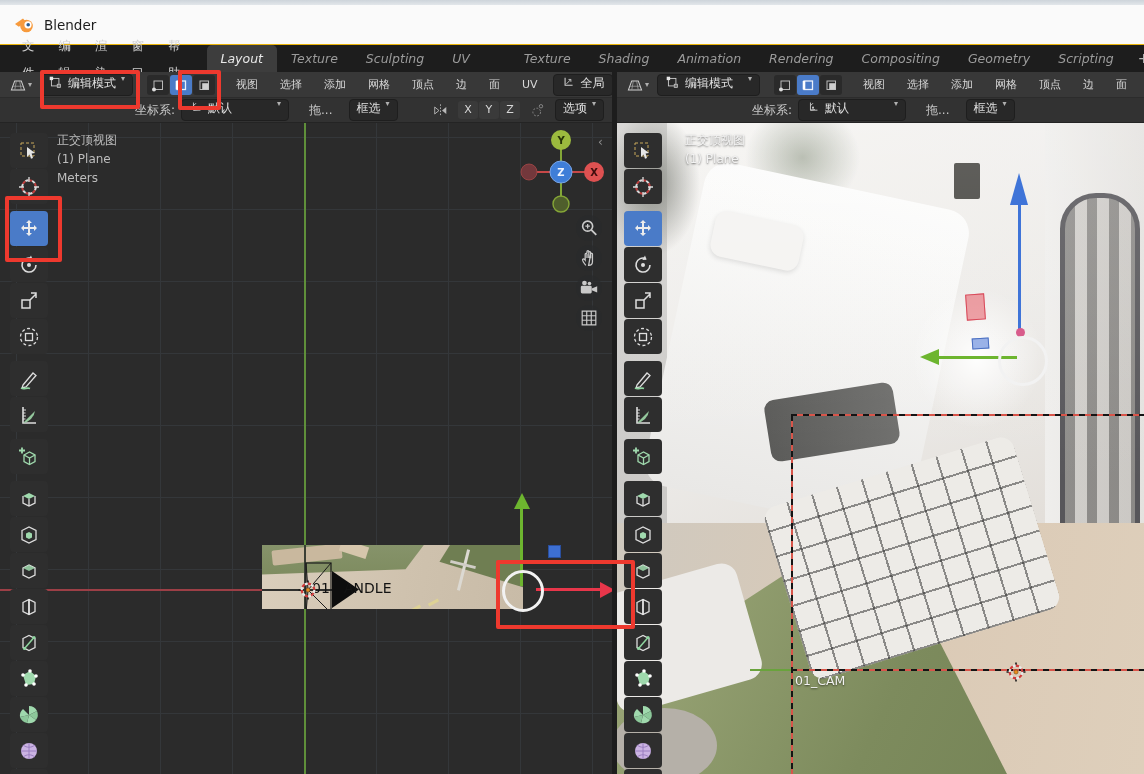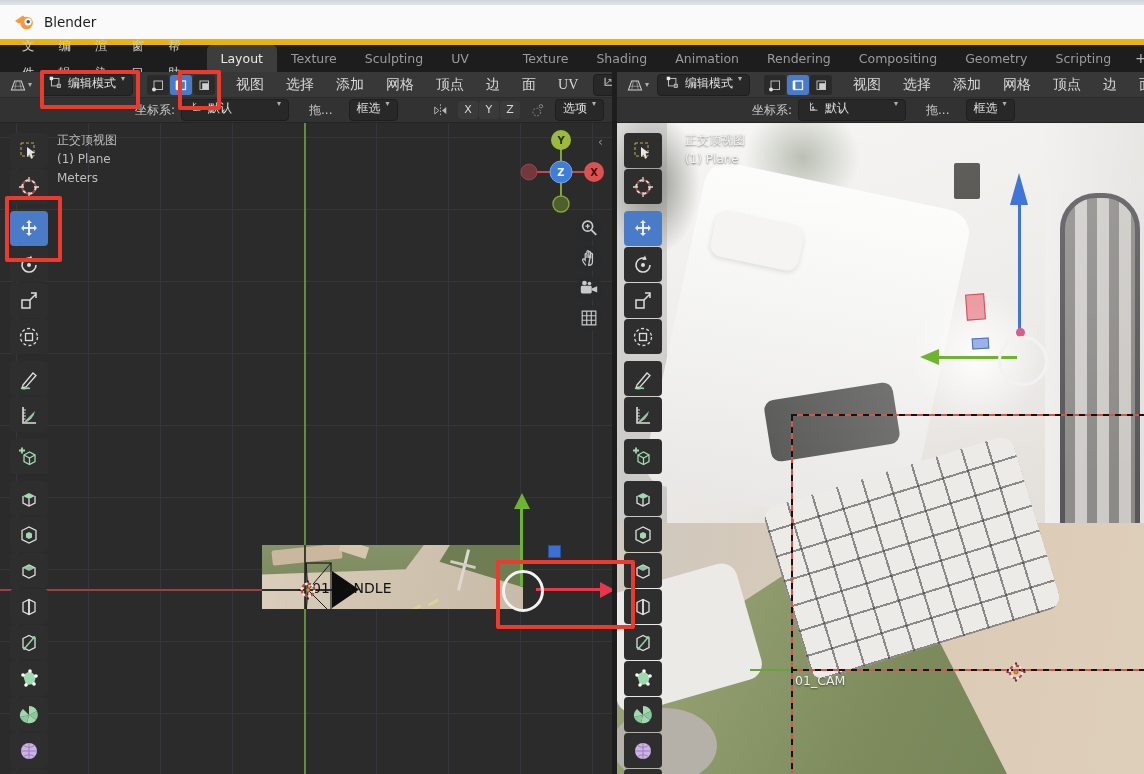--- a/index.html
+++ b/index.html
@@ -1,47 +1,47 @@
 <!DOCTYPE html>
 <html style="--accent: #4a7bc8; --hl: #ee392e; --gizred: #e8364a; --gizgreen: #6db52f; --gizblue: #3f74d8;"><head>
 <meta charset="utf-8">
 <style>
   html,body{margin:0;padding:0;background:#111;}
   .screen{position:relative;width:1144px;height:774px;overflow:hidden;background:#1d1d1d;
     font-family:"DejaVu Sans",sans-serif;-webkit-font-smoothing:antialiased;}
   .abs{position:absolute;}
   
   .top-strip{left:0;top:0;width:1144px;height:5px;background:linear-gradient(#cdd4da,#e2e6ea);}
-  .titlebar{left:0;top:5px;width:1144px;height:40px;background:#fafafa;border-bottom:6px solid #eab308;
+  .titlebar{left:0;top:5px;width:1144px;height:40px;background:#fafafa;border-bottom:1px solid #eab308;
     display:flex;align-items:center;padding-left:13px;box-sizing:border-box;gap:9px;}
   .titlebar .t{font-size:13.5px;color:#1c1c1c;}
   .menubar{left:0;top:45px;width:1144px;height:27px;background:#1d1d1d;display:flex;align-items:center;
     padding-left:10px;box-sizing:border-box;}
   .menubar .menu-item{font-size:12.5px;color:#cfcfcf;padding:0 12px;line-height:27px;cursor:default;}
-  .tabs{display:flex;align-items:stretch;height:27px;margin-left:14px;}
+  .tabs{display:flex;align-items:stretch;height:27px;margin-left:14px;font-style:italic;}
   .tabs .tab-item{font-size:12.5px;color:#9b9b9b;padding:0 14px;line-height:27px;border-radius:5px 5px 0 0;}
   .tabs .tab-item.active{background:#3d3d3d;color:#e8e8e8;}
   .newtab{color:#b5b5b5;font-size:14px;padding:0 10px;line-height:27px;}
   
   .vp{position:absolute;top:72px;height:702px;overflow:hidden;background:#2b2b2b;}
   .vp-left{left:0;width:612px;}
   .vp-right{left:617px;width:527px;}
   .vp-h1{position:relative;height:26px;background:#383838;display:flex;align-items:center;
     padding:0 4px 0 6px;box-sizing:border-box;gap:2px;border-bottom:1px solid #2c2c2c;overflow:hidden;white-space:nowrap;}
   .vp-h2{position:relative;height:25px;background:#323232;display:flex;align-items:center;
     padding-left:135px;box-sizing:border-box;gap:6px;overflow:hidden;white-space:nowrap;border-bottom:1px solid #242424;}
   .iconbtn{display:flex;align-items:center;gap:1px;padding:2px 3px;border-radius:3px;}
   .chev{color:#b0b0b0;font-size:8px;line-height:1;}
   .pill{display:flex;align-items:flex-start;gap:5px;background:#282828;border:1px solid #1e1e1e;
     border-radius:4px;height:20px;padding:0 7px;color:#e0e0e0;font-size:12px;}
   .selmodes{display:flex;gap:1px;margin-left:12px;margin-right:8px;}
   .selbtn{width:22px;height:20px;background:#2a2a2a;border-radius:3px;display:flex;align-items:center;justify-content:center;}
   .selbtn.active{background:var(--accent,#4a7bc8);}
   .hmenus{display:flex;}
-  .hmenus .menu-item{font-size:14px;color:#d8d8d8;padding:0 11px;line-height:26px;font-family:Liberation Serif, serif;}
+  .hmenus .menu-item{font-size:11px;color:#d8d8d8;padding:0 11px;line-height:26px;}
   .spacer{flex:1;}
   .lbl{font-size:12px;color:#c8c8c8;}
   .xyz{display:flex;gap:1px;}
   .xyz .menu-item{width:20px;text-align:center;background:#3a3a3a;border-radius:3px;color:#d8d8d8;
     font-size:11px;line-height:18px;padding:0;}
   
   .canvas{position:absolute;left:0;top:51px;right:0;bottom:0;background:#2b2b2b;overflow:hidden;padding-left:48px;}
   .canvas.gridbg{background-image:linear-gradient(#34373a 1px,transparent 1px),
     linear-gradient(90deg,#34373a 1px,transparent 1px);background-size:72px 72px;background-position:16px 14px;}
   .info{font-size:12px;color:#bdbdbd;line-height:19px;}

